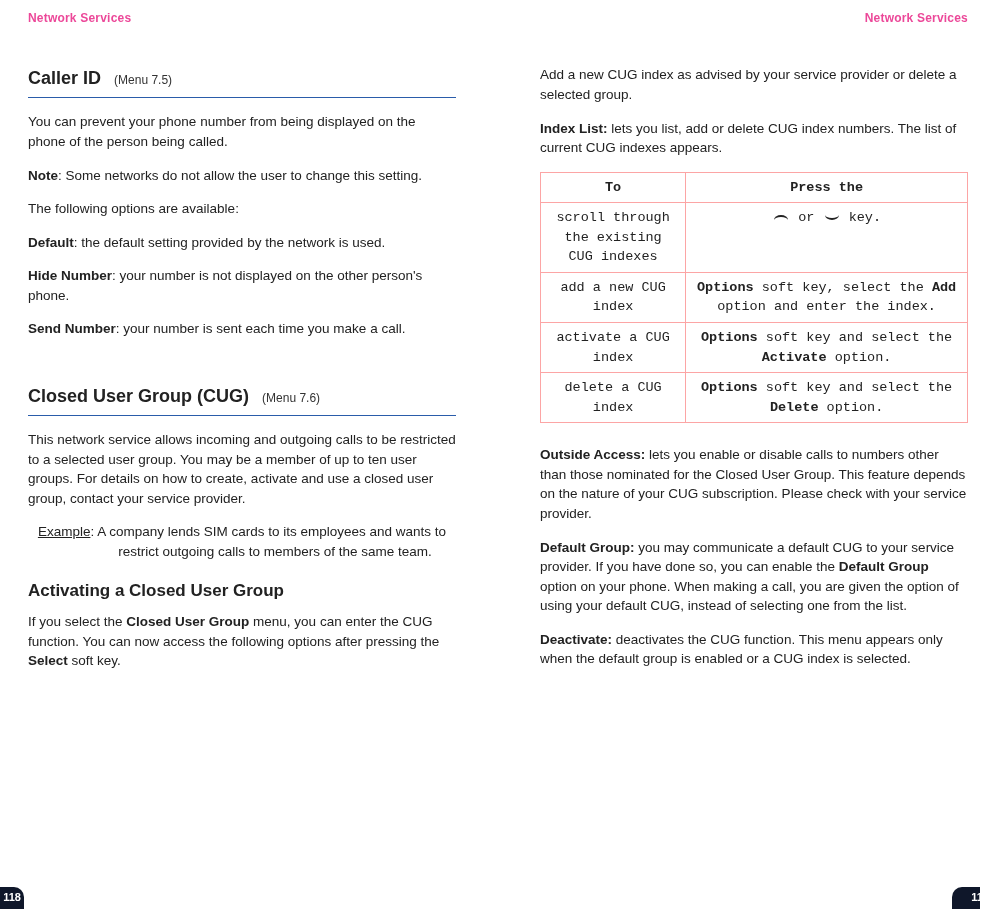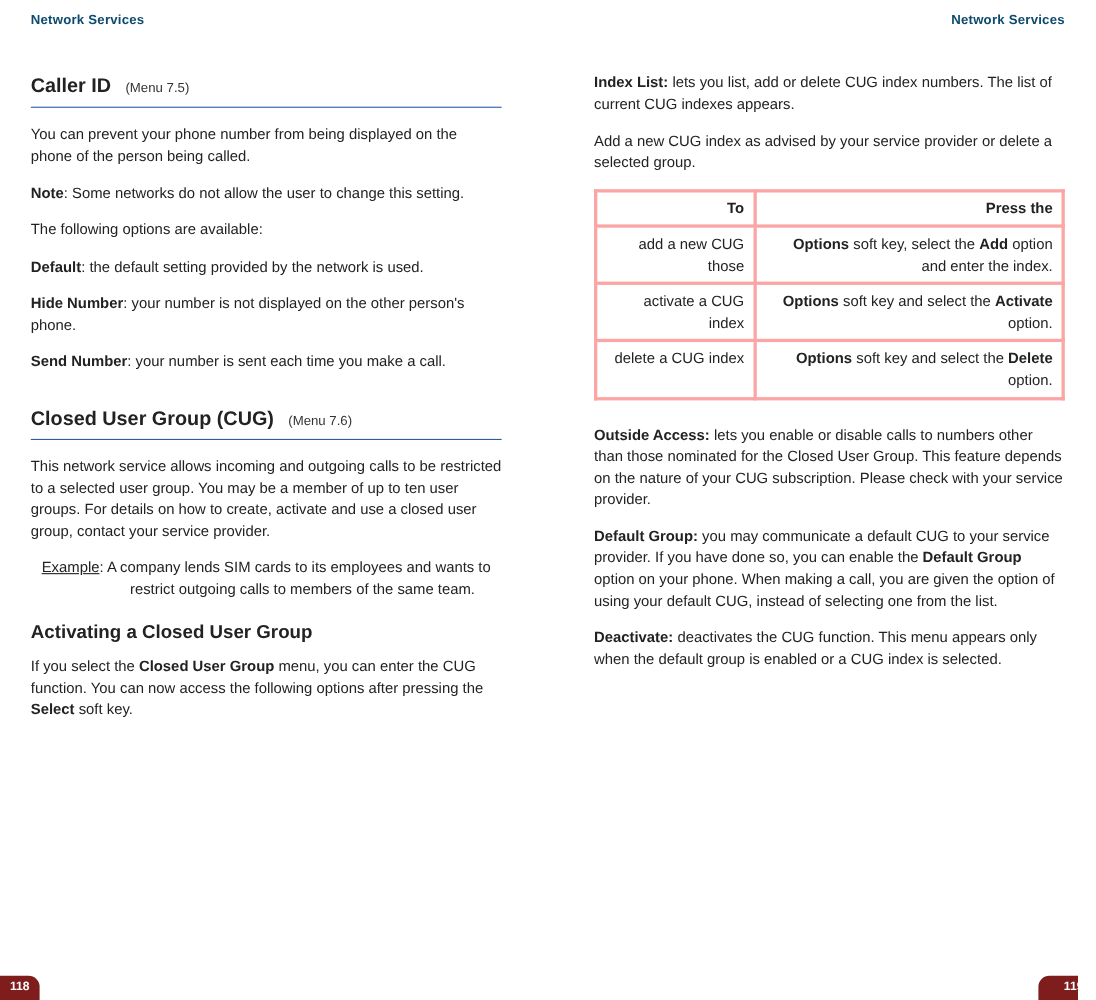--- a/index.html
+++ b/index.html
@@ -16,21 +16,21 @@
   }
   .page {
     width: 498px;
     height: 909px;
     padding: 10px 32px 0 32px;
     position: relative;
   }
   .page-left { padding-left: 28px; padding-right: 42px; }
   .page-right { padding-left: 42px; padding-right: 28px; }
   .header {
-    color: #0c4a6e;
+    color: #ec4899;
     font-weight: bold;
     font-size: 12px;
     margin-bottom: 38px;
     letter-spacing: 0.2px;
   }
   .page-left .header { text-align: left; }
   .page-right .header { text-align: right; }
   h2.section {
     font-size: 18px;
     font-weight: bold;
@@ -64,33 +64,34 @@
     margin-bottom: 8px;
   }
   table.tbl {
     width: 100%;
     border-collapse: collapse;
     margin-top: 4px;
     margin-bottom: 22px;
     font-size: 13.5px;
   }
   table.tbl th, table.tbl td {
-    border: 3px solid #fca5a5;
+    border: 1px solid #fca5a5;
     padding: 5px 8px;
-    text-align: right;
+    text-align: center;
     vertical-align: top;
+    font-family: Liberation Mono, monospace;
   }
   table.tbl th { font-weight: bold; }
   .col-to { width: 34%; }
   .page-num {
     position: absolute;
     bottom: 0;
-    width: 36px;
+    width: 24px;
     height: 22px;
-    background: #7f1d1d;
+    background: #0f172a;
     color: #fff;
     font-size: 11px;
     font-weight: bold;
     display: flex;
     align-items: center;
     justify-content: center;
   }
   .page-num.left { left: 0; border-top-right-radius: 10px; }
   .page-num.right { right: 16px; border-top-left-radius: 10px; padding-left: 28px; }
   .arrow-icon {
@@ -132,21 +133,21 @@
   </p>
 
   <p>
     <span class="b">Hide Number</span><span>: your number is not displayed on the other person's phone.</span>
   </p>
 
   <p>
     <span class="b">Send Number</span><span>: your number is sent each time you make a call.</span>
   </p>
 
-  <h2 class="section" style="margin-top:28px">
+  <h2 class="section" style="margin-top:44px">
     <span>Closed User Group (CUG)</span>
     <span class="menu-ref">(Menu 7.6)</span>
   </h2>
 
   <p>This network service allows incoming and outgoing calls to be restricted to a selected user group. You may be a member of up to ten user groups. For details on how to create, activate and use a closed user group, contact your service provider.</p>
 
   <p class="hanging2">
     <span class="u">Example</span><span>: A company lends SIM cards to its employees and wants to restrict outgoing calls to members of the same team.</span>
   </p>
 
@@ -155,34 +156,40 @@
   <p>
     <span>If you select the </span><span class="b">Closed User Group</span><span> menu, you can enter the CUG function. You can now access the following options after pressing the </span><span class="b">Select</span><span> soft key.</span>
   </p>
 
   <div class="page-num left">118</div>
 </div>
 
 <div class="page page-right">
   <div class="header">Network Services</div>
 
+  <p>Add a new CUG index as advised by your service provider or delete a selected group.</p>
+
   <p>
     <span class="b">Index List:</span><span> lets you list, add or delete CUG index numbers. The list of current CUG indexes appears.</span>
   </p>
-
-  <p>Add a new CUG index as advised by your service provider or delete a selected group.</p>
 
   <table class="tbl">
     <tbody>
         <tr>
       <th class="col-to">To</th>
       <th>Press the</th>
     </tr>
     <tr>
-      <td>add a new CUG those</td>
+      <td>scroll through the existing CUG indexes</td>
+      <td>
+        <span class="arrow-icon"></span><span> or </span><span class="arrow-icon down"></span><span> key.</span>
+      </td>
+    </tr>
+    <tr>
+      <td>add a new CUG index</td>
       <td>
         <span class="b">Options</span><span> soft key, select the </span><span class="b">Add</span><span> option and enter the index.</span>
       </td>
     </tr>
     <tr>
       <td>activate a CUG index</td>
       <td>
         <span class="b">Options</span><span> soft key and select the </span><span class="b">Activate</span><span> option.</span>
       </td>
     </tr>

